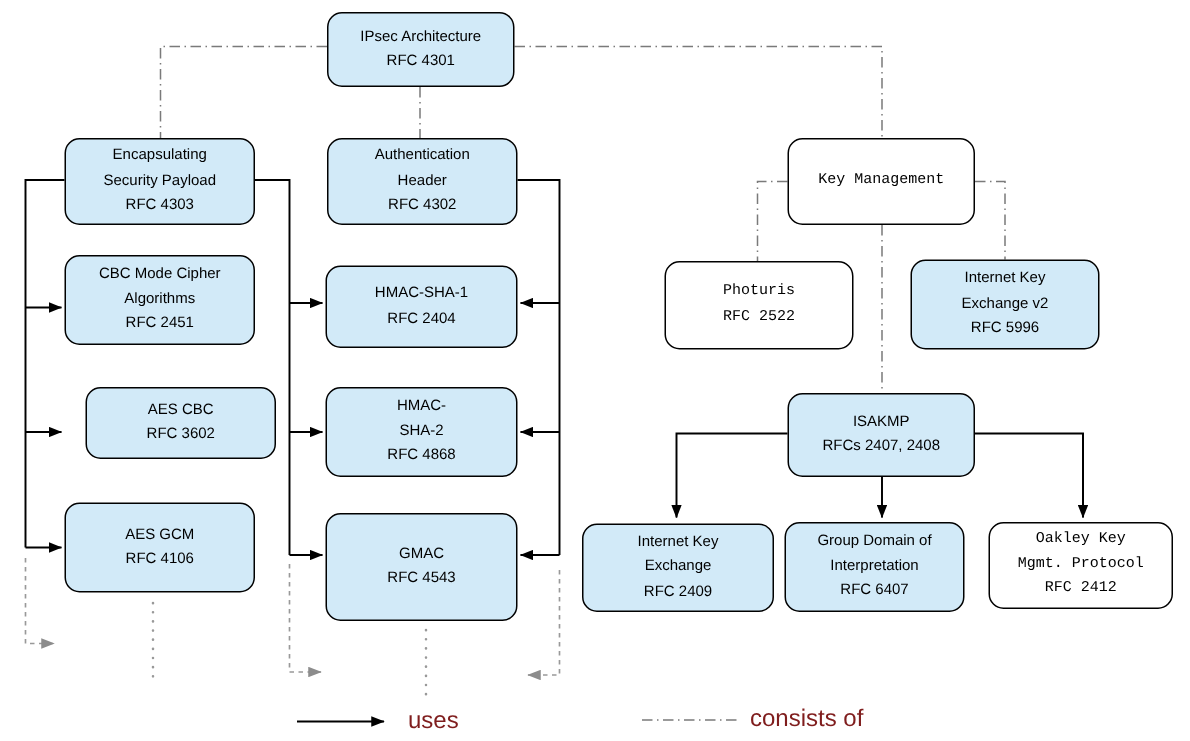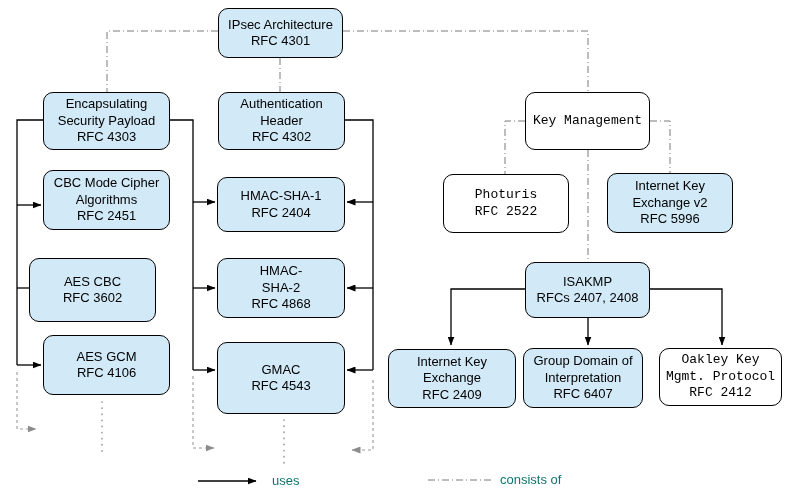--- a/index.html
+++ b/index.html
@@ -5,27 +5,27 @@
   html,body{margin:0;padding:0;background:#fff;}
   #canvas{
     position:relative;width:793px;height:494px;background:#ffffff;
     font-family:"Liberation Sans",sans-serif;color:#000;overflow:hidden;
   }
   #wires{position:absolute;left:0;top:0;width:793px;height:494px;}
   .node{
     position:absolute;display:flex;align-items:center;justify-content:center;
     text-align:center;white-space:pre-line;
     border:1.4px solid #000;border-radius:10px;
-    font-size:13px;line-height:16.5px;
+    font-size:10px;line-height:16.5px;
     box-sizing:border-box;
   }
   .node.blue{background:#d2eaf8;}
   .node.white{background:#ffffff;font-family:Liberation Mono, monospace;}
   .legend-label{
-    position:absolute;font-size:13px;line-height:16px;color:#0f766e;
+    position:absolute;font-size:16px;line-height:16px;color:#7f1d1d;
   }
 </style>
 </head>
 <body>
 
 <div id="canvas">
 
   <svg id="wires" width="793" height="494" viewBox="0 0 793 494" xmlns="http://www.w3.org/2000/svg">
     <defs>
       <marker id="arrB" markerUnits="userSpaceOnUse" markerWidth="9" markerHeight="7" refX="8.5" refY="3.5" orient="auto">
@@ -82,21 +82,21 @@
 
   <div class="node blue" style="left:218px;top:8px;width:125px;height:50px">IPsec Architecture
 RFC 4301</div>
 
   <div class="node blue" style="left:43px;top:92px;width:127px;height:58px">Encapsulating
 Security Payload
 RFC 4303</div>
   <div class="node blue" style="left:43px;top:170px;width:127px;height:60px">CBC Mode Cipher
 Algorithms
 RFC 2451</div>
-  <div class="node blue" style="left:29px;top:258px;width:127px;height:64px">AES CBC
+  <div class="node blue" style="left:57px;top:258px;width:127px;height:48px">AES CBC
 RFC 3602</div>
   <div class="node blue" style="left:43px;top:335px;width:127px;height:60px">AES GCM
 RFC 4106</div>
 
   <div class="node blue" style="left:218px;top:92px;width:127px;height:58px">Authentication
 Header
 RFC 4302</div>
   <div class="node blue" style="left:217px;top:177px;width:128px;height:55px">HMAC-SHA-1
 RFC 2404</div>
   <div class="node blue" style="left:217px;top:258px;width:128px;height:60px">HMAC-

